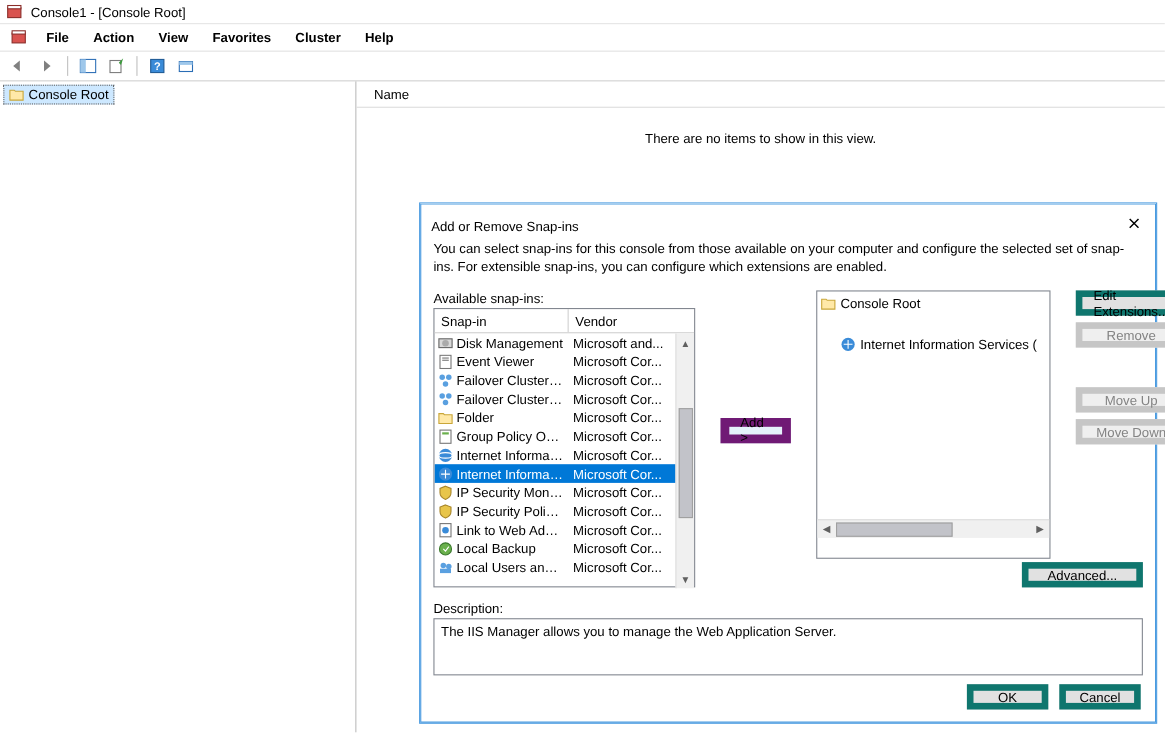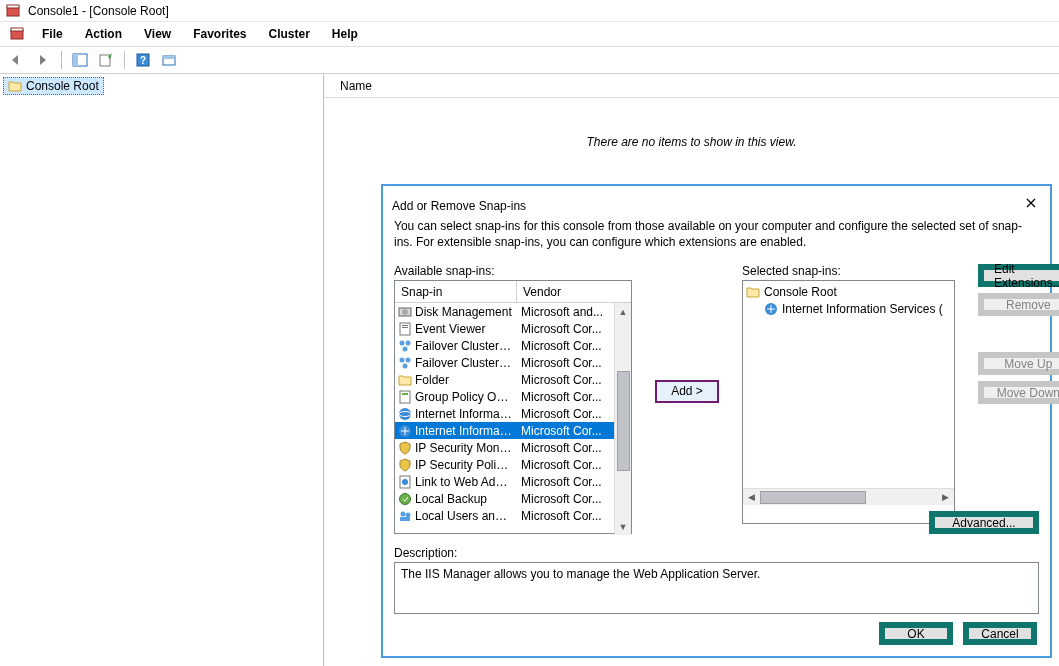--- a/index.html
+++ b/index.html
@@ -18,21 +18,21 @@
 .toolbar .tbtn { width: 22px; height: 22px; display: flex; align-items: center; justify-content: center; border: 1px solid transparent;}
 .toolbar .sep { width: 1px; height: 18px; background: #c0c0c0; margin: 0 3px; }
 
 
 .main { display: flex; height: calc(666px - 22px - 24px - 28px); border-top: 0; }
 .tree { width: 324px; border-right: 1px solid #bcbcbc; padding: 3px; }
 .treeitem { display: flex; align-items: center; gap: 4px; padding: 1px 4px; background: #cde8ff; border: 1px dotted #666; width: fit-content;}
 .listpane { flex: 1; }
 .listheader { height: 24px; border-bottom: 1px solid #dcdcdc; display: flex; align-items: center; padding-left: 10px; }
 .listheader .col { padding: 3px 6px; }
-.emptytext { text-align: center; margin-top: 37px; font-size: 12px; font-style: italic; }
+.emptytext { text-align: center; margin-top: 21px; font-size: 12px; }
 
 
 .dialog { position: absolute; left: 381px; top: 184px; width: 671px; height: 474px; background: #fff; border: 1px solid #4a9be0; box-shadow: 0 0 0 1px #4a9be0 inset; }
 .dlgtitle { height: 28px; display: flex; align-items: flex-end; justify-content: space-between; padding: 0 8px 0 10px; }
 .dlgclose { width: 24px; height: 20px; display:flex; align-items:center; justify-content:center; font-size: 14px; }
 .dlgbody { padding: 6px 12px 10px 12px; }
 .dlgintro { font-size: 12px; margin-bottom: 14px; line-height: 1.3;}
 
 .snapgrid { display: flex; gap: 23px; align-items: flex-start; }
 .listbox { border: 1px solid #828790; background: #fff; }
@@ -45,28 +45,28 @@
 .arow .ic { width: 16px; height: 14px; margin: 0 2px 0 2px; flex-shrink:0; display:flex; align-items:center; justify-content:center;}
 .arow .n { width: 102px; overflow: hidden; text-overflow: ellipsis; padding-right:4px;}
 .arow .v { flex:1; overflow:hidden; text-overflow: ellipsis; padding-left:4px;}
 .arow.sel { background: #0078d7; color: #fff; }
 .vscroll { position:absolute; right:0; top:0; width:17px; height:100%; background:#f0f0f0; border-left:1px solid #ddd;}
 .vscroll .up, .vscroll .down{height:17px; display:flex;align-items:center;justify-content:center; font-size:9px; color:#606060;}
 .vscroll .thumb{ position:absolute; left:2px; width:13px; background:#c2c3c9; border:1px solid #a0a0a0;}
 
 .addcol { width: 66px; display: flex; align-items: center; justify-content: center; height: 254px;}
 .btn { background: #e1e1e1; border: 6px solid #0f766e; height: 23px; min-width: 64px; font-size: 12px; display:flex; align-items:center; justify-content:center; padding:0 10px;}
-.btn.def { border: 2px solid #701a75; background:#e5f1fb;}
+.btn.def { border: 8px solid #701a75; background:#e5f1fb;}
 .btn[disabled] { color:#838383; background:#efefef; border-color:#c6c6c6;}
 
 .selected { width: 213px; height: 244px; }
 .selbody { height: 224px; overflow:hidden; position:relative; padding-top:2px;}
 .srow { display:flex; align-items:center; height: 17px; font-size:12px; padding-left:2px; white-space:nowrap;}
 .srow .ic{width:16px; height:14px; margin-right:3px; display:flex;align-items:center;justify-content:center;}
-.srow.indent{padding-left:20px;}
+.srow.indent{padding-left:20px;margin-top:20px;}
 .hscroll{position:absolute; left:0; bottom:0; height:17px; width:100%; background:#f0f0f0; border-top:1px solid #ddd; display:flex; align-items:center;}
 .hscroll .lt,.hscroll .rt{width:17px;height:17px;display:flex;align-items:center;justify-content:center;font-size:9px;color:#606060;}
 .hscroll .tr{flex:1; position:relative; height:100%;}
 .hscroll .th{position:absolute; top:2px; height:13px; background:#c2c3c9; border:1px solid #a0a0a0;}
 
 .sidebtns { display:flex; flex-direction:column; gap: 6px; width: 110px;}
 .sidebtns .gap{height:24px;}
 
 .descbox { margin-top:12px;}
 .descarea { border:1px solid #828790; height: 52px; padding: 4px 6px; font-size:12px; background:#fff;}
@@ -324,21 +324,20 @@
             </div>
           </div>
         </div>
       </div>
 
       <div class="addcol">
         <div class="btn def">Add &gt;</div>
       </div>
 
       <div>
-        <span class="label">Selected snap-ins:</span>
         <div class="listbox selected">
           <div class="selbody" id="sel-rows">
             <div class="srow">
                 <span class="ic">
                   <svg width="14" height="14">
                     <path d="M1 3 h4 l1 1 h7 v8 h-12 z" fill="#ffe9a8" stroke="#c9a638"></path>
                   </svg>
                 </span>
                 <span>Console Root</span>
               </div>

